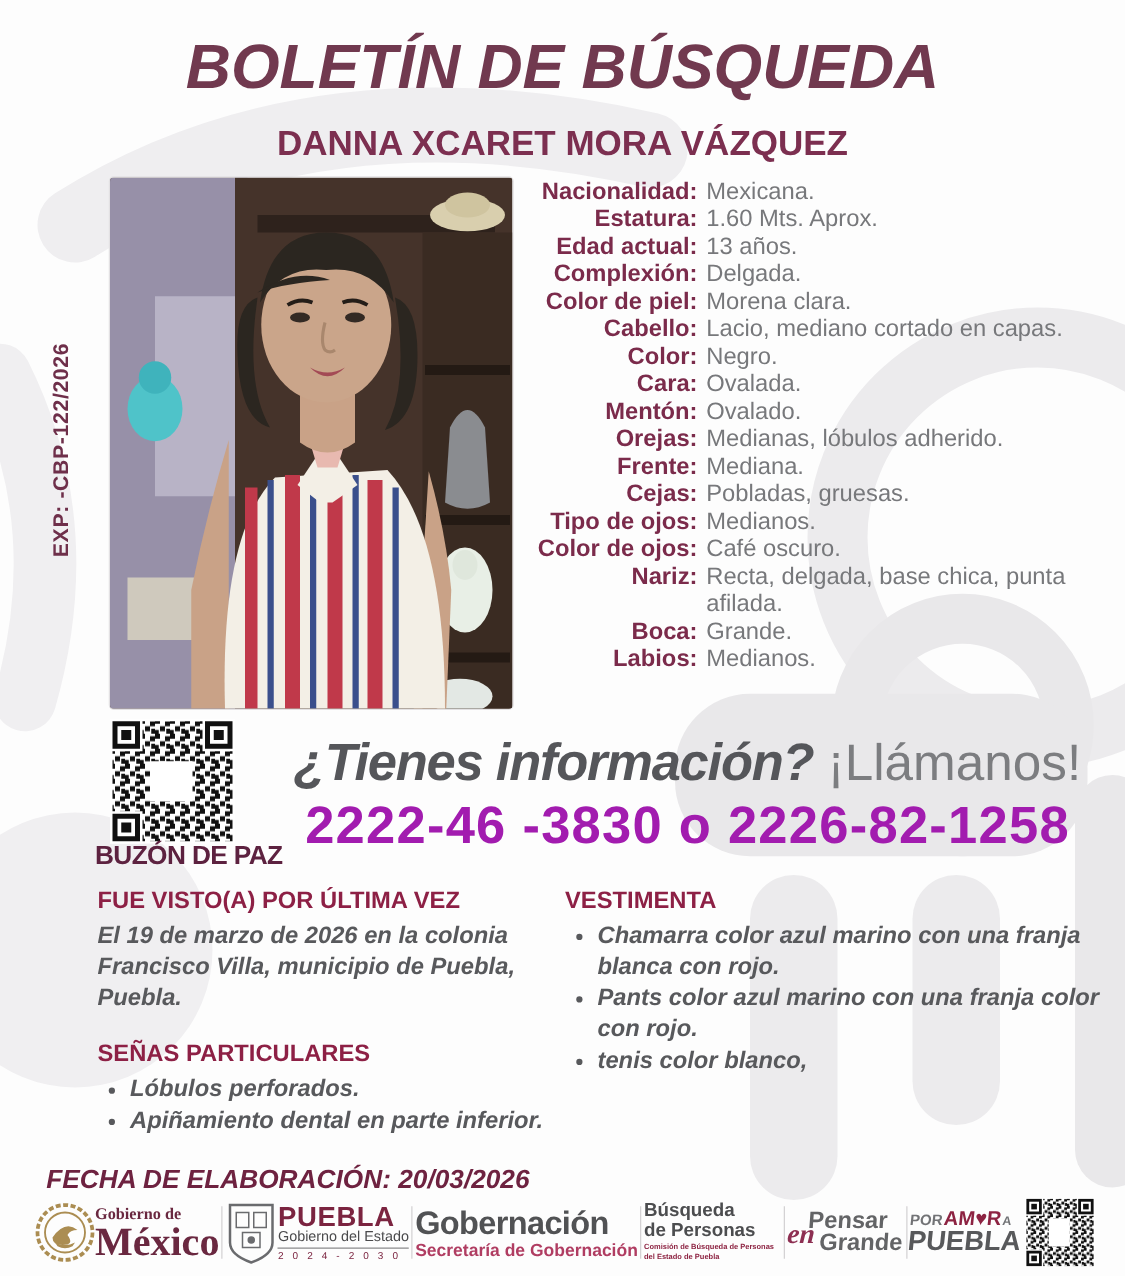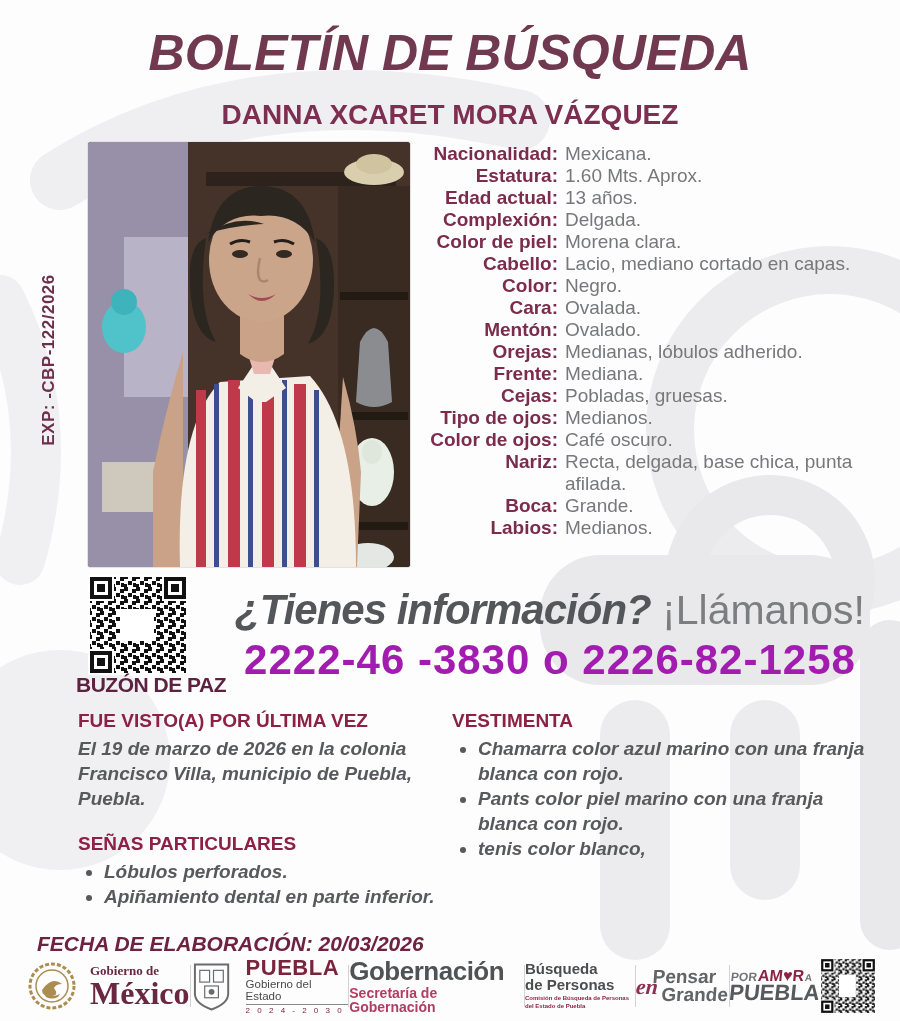--- a/index.html
+++ b/index.html
@@ -75,21 +75,21 @@
   
   .fecha{
     position:absolute; left:37px; top:932px;
     font-size:21px; font-weight:bold; font-style:italic; color:#6e2240;
   }
   
   .footer{
     position:absolute; left:28px; top:957px; width:848px; height:58px;
     display:flex; align-items:center; justify-content:space-between;
   }
-  .logo-group{ display:flex; align-items:center; gap:14px; }
+  .logo-group{ display:flex; align-items:center; gap:0; }
   .logo-divider{ width:1px; height:42px; background:#d4d2d4; flex:0 0 1px; }
   .gm-text{ font-family:"Liberation Serif", serif; color:#6a2840; line-height:1; }
   .gm-line1{ font-size:13px; font-weight:bold; }
   .gm-line2{ font-size:32px; font-weight:bold; }
   .pue-col{ line-height:1; }
   .pue-name{ font-size:22px; font-weight:900; color:#7b2440; letter-spacing:0.5px; }
   .pue-sub{ font-size:11.5px; color:#4a4a4c; border-bottom:1px solid #8a8a8c; padding-bottom:2px; }
   .pue-years{ font-size:8px; color:#7b2440; letter-spacing:2.5px; margin-top:2px; }
   .gob-col{ line-height:1; }
   .gob-name{ font-size:26px; font-weight:bold; color:#515254; letter-spacing:-0.5px; }
@@ -301,21 +301,21 @@
     <ul class="info-list">
       <li>Lóbulos perforados.</li>
       <li>Apiñamiento dental en parte inferior.</li>
     </ul>
   </div>
 
   <div class="info-right">
     <div class="info-heading">VESTIMENTA</div>
     <ul class="info-list">
       <li>Chamarra color azul marino con una franja blanca con rojo.</li>
-      <li>Pants color piel marino con una franja blanca con rojo.</li>
+      <li>Pants color azul marino con una franja color con rojo.</li>
       <li>tenis color blanco,</li>
     </ul>
   </div>
 
   <div class="fecha">FECHA DE ELABORACIÓN: 20/03/2026</div>
 
   <div class="footer">
 
     <div class="logo-group">
       <svg width="48" height="48" viewBox="0 0 48 48">

